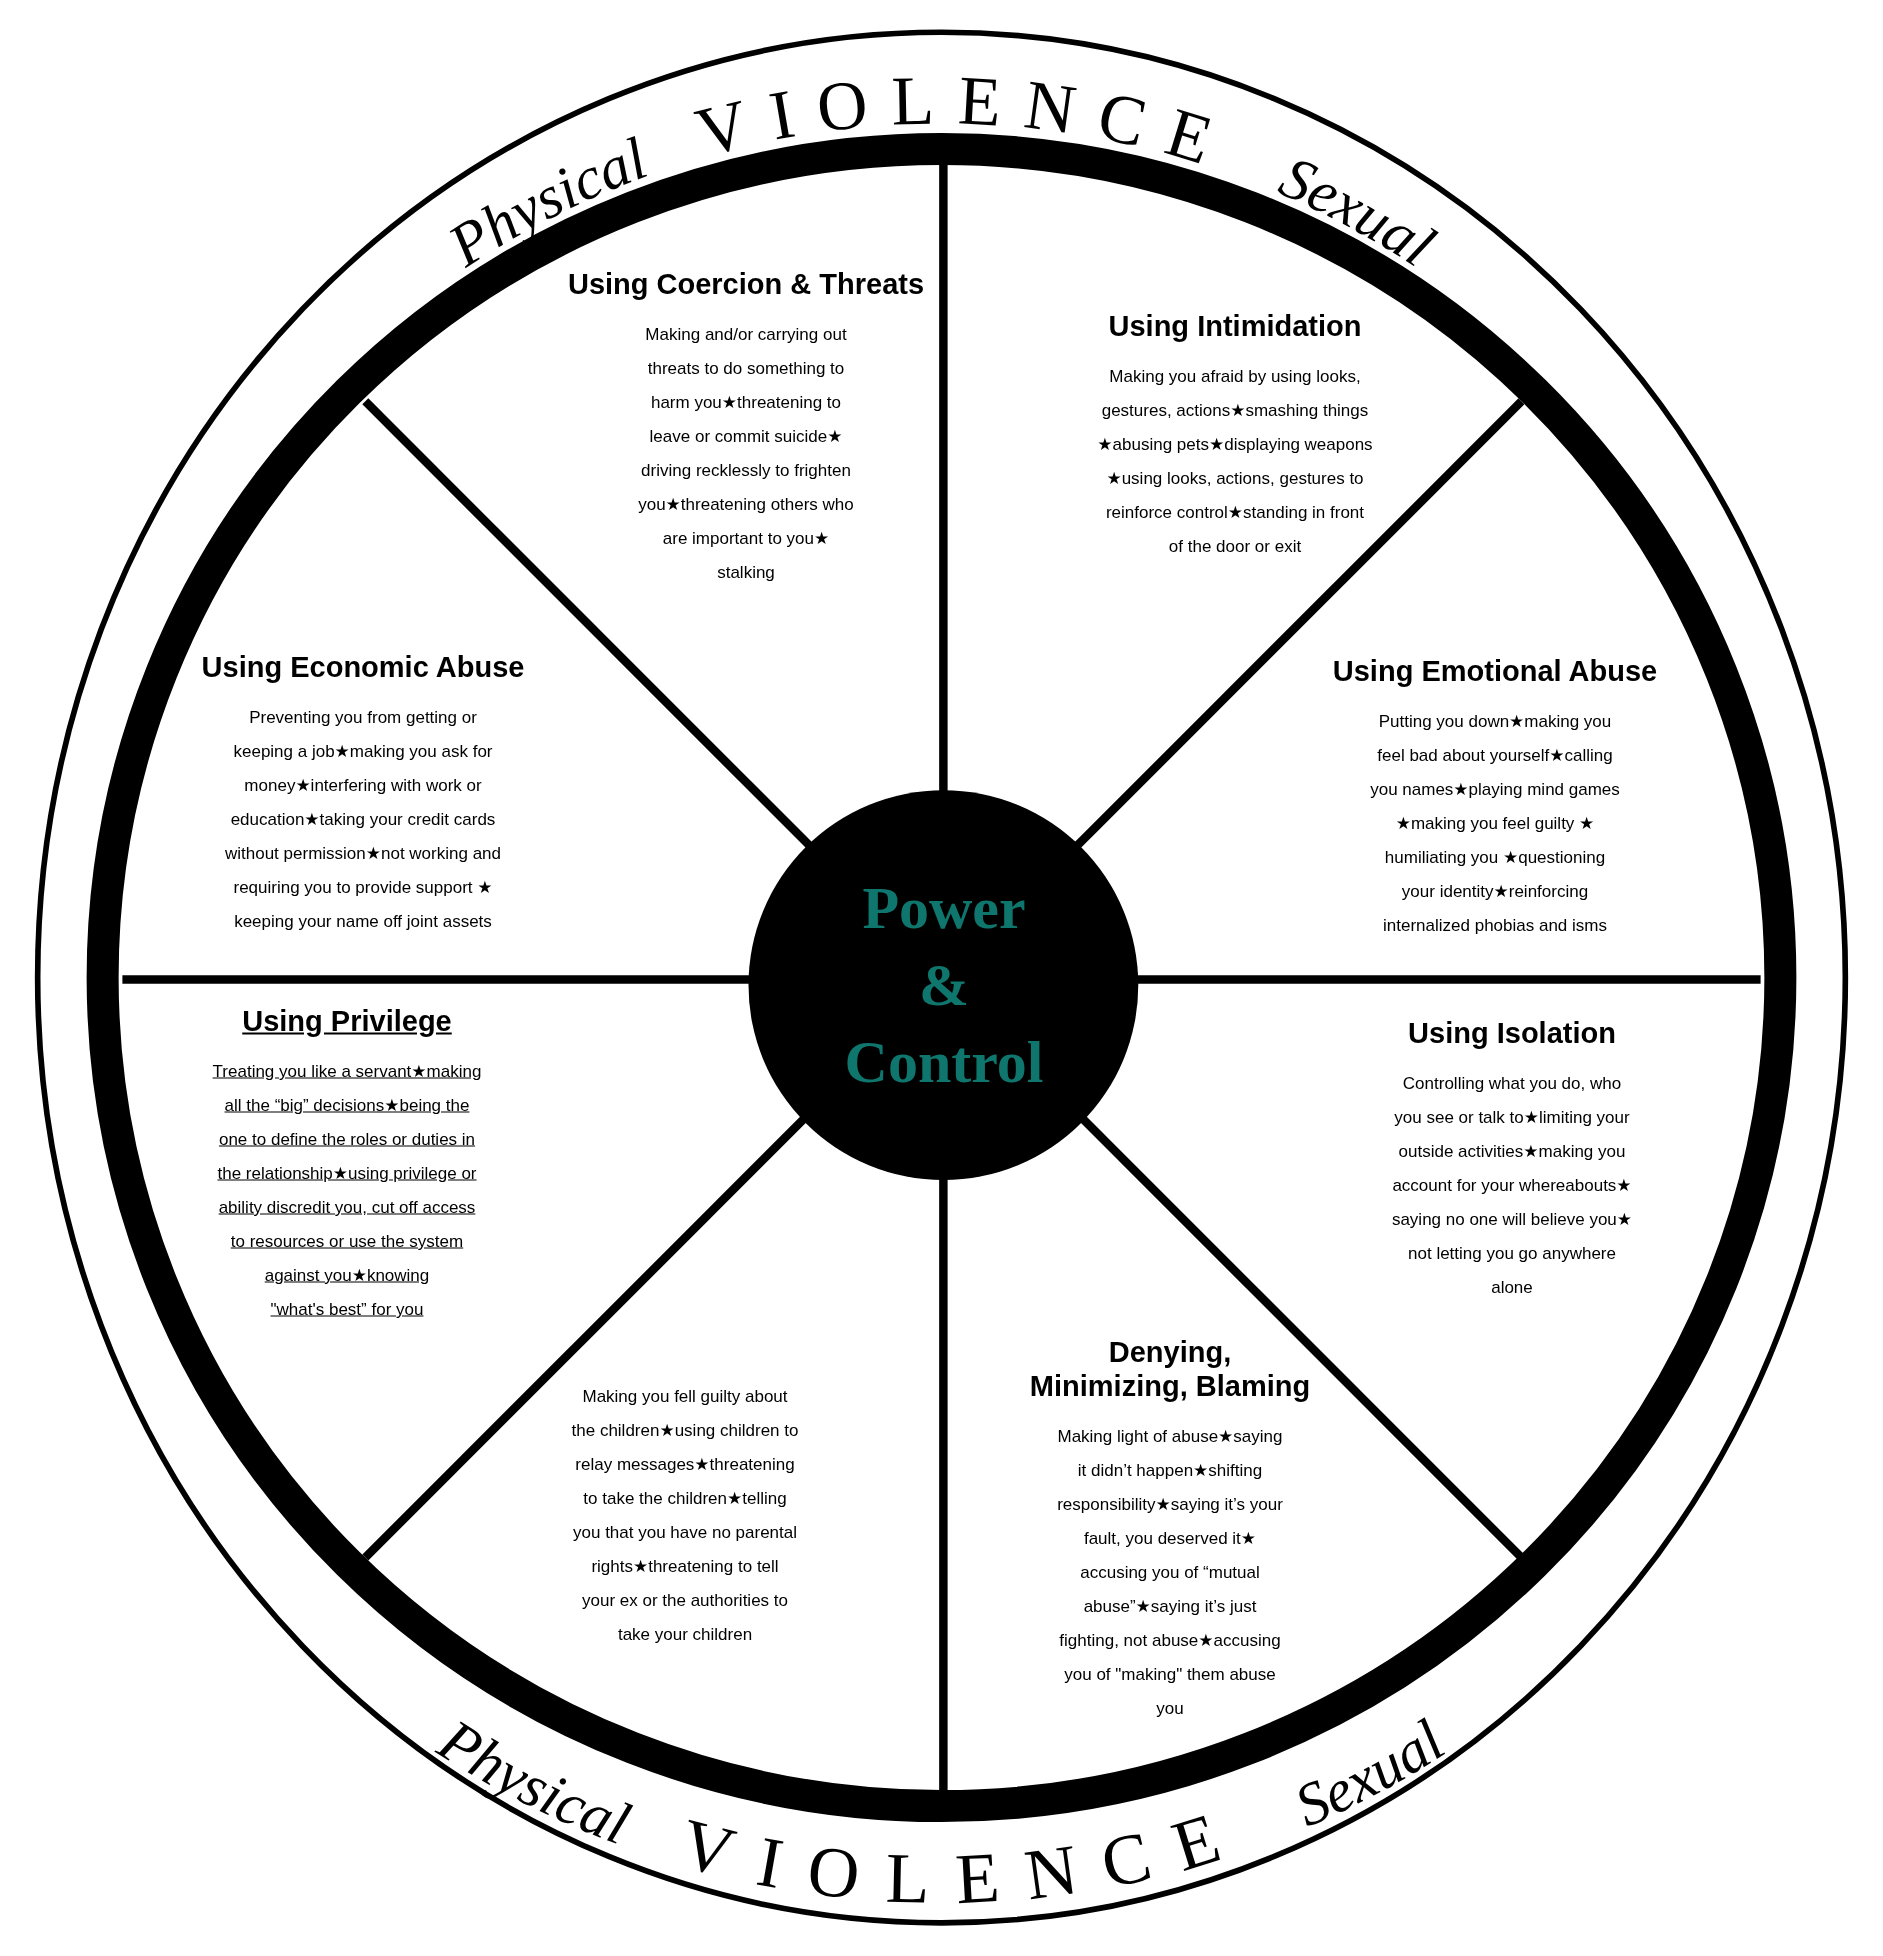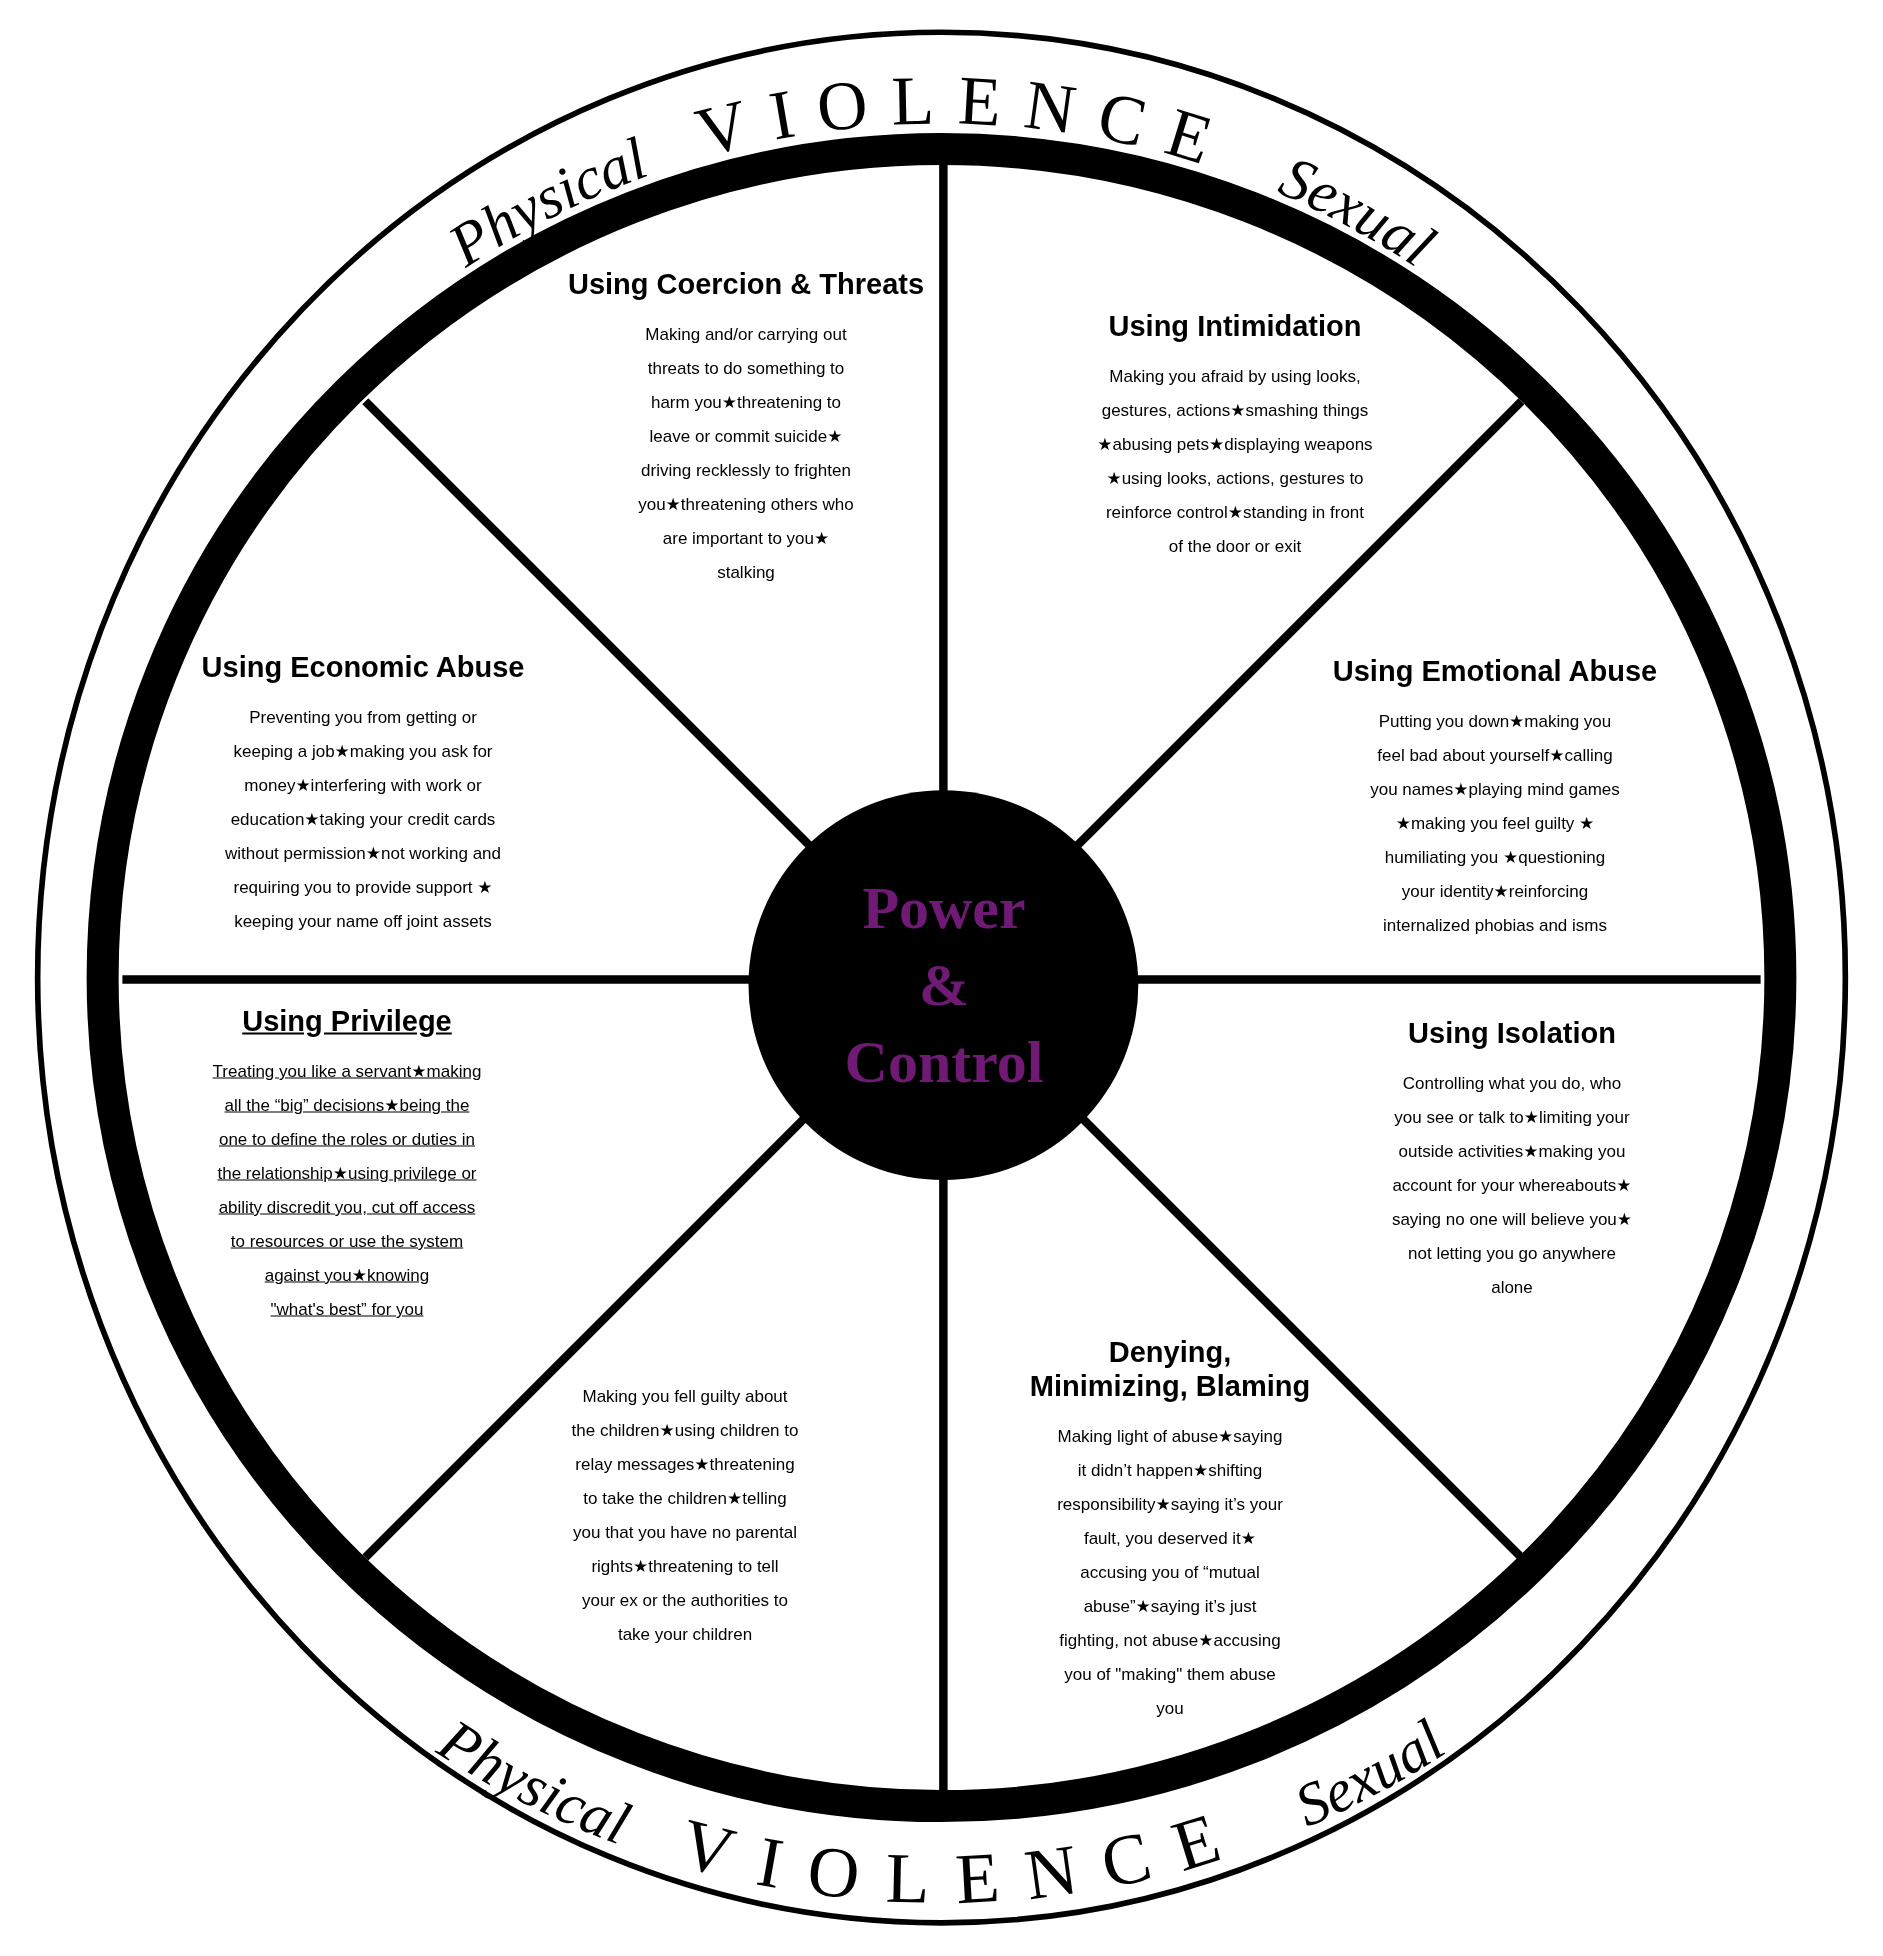--- a/index.html
+++ b/index.html
@@ -48,21 +48,21 @@
   .seg-body {
     font-size: 17px;
     line-height: 34px;
   }
 
   .hub-label {
     position: absolute;
     left: 944px;
     top: 985px;
     transform: translate(-50%, -50%);
-    color: #701a75;
+    color: #0f766e;
     font-family: "Liberation Serif", "DejaVu Serif", serif;
     font-weight: bold;
     font-size: 60px;
     line-height: 77px;
     text-align: center;
     white-space: pre-line;
     z-index: 3;
   }
 
   

